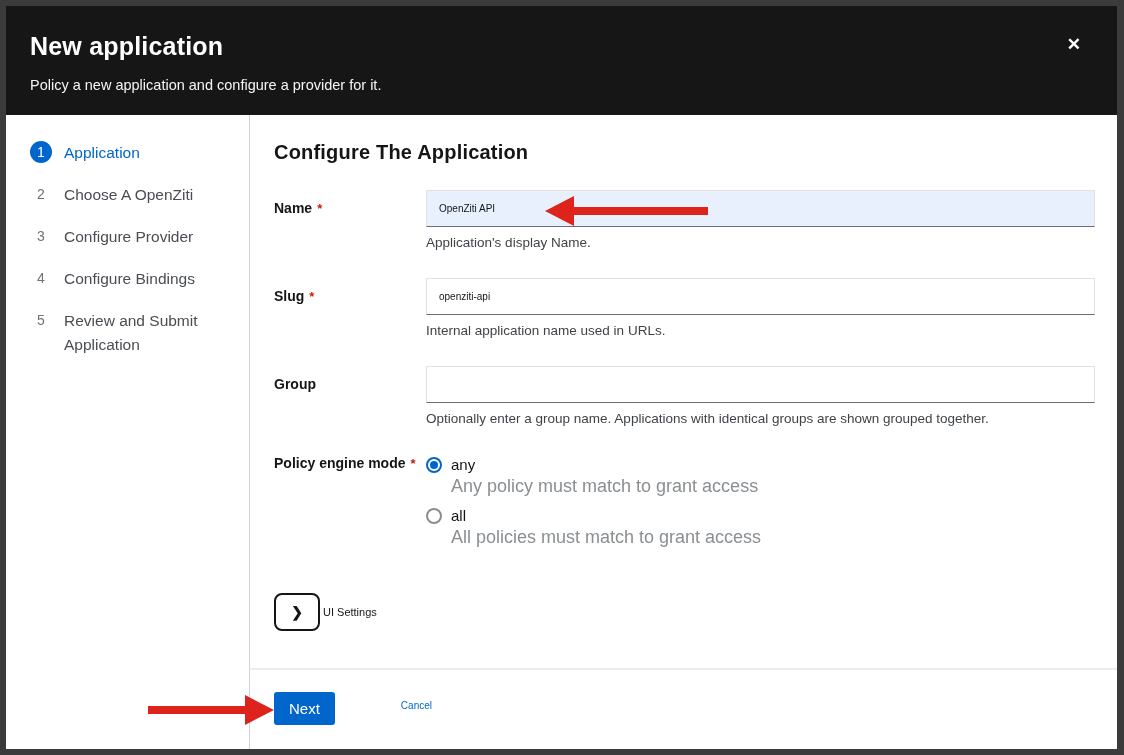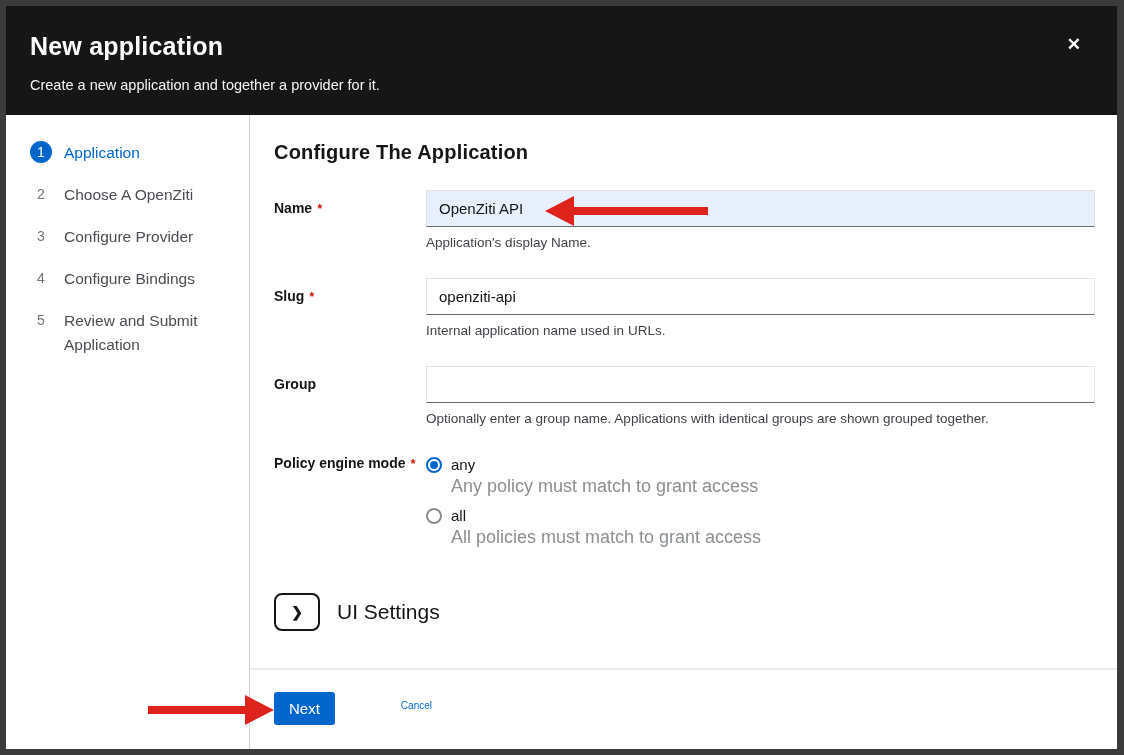--- a/index.html
+++ b/index.html
@@ -58,21 +58,21 @@
     flex:0 0 152px;padding-top:10px;
     font-size:14px;font-weight:700;color:#151515;
   }
   .req{color:var(--required,#c9190b);margin-left:5px;font-size:13px;}
   .field-control{flex:1;min-width:0;}
   .text-input{
     display:block;width:100%;box-sizing:border-box;height:37px;
     border:1px solid #e2e2e2;border-bottom:1px solid #6a6e73;
     background:#fff;border-radius:0;
     font-family:"Liberation Sans", sans-serif;
-    font-size:15px;color:#151515;padding:0 12px;outline:none;
+    font-size:10px;color:#151515;padding:0 12px;outline:none;
   }
   .text-input.highlight{background:var(--highlight,#e8f0fe);}
   .helper{
     margin-top:8px;font-size:13.5px;color:#3f4347;line-height:16px;
   }
   
   .radio-group{padding-top:2px;}
   .radio-option{display:flex;align-items:center;cursor:pointer;}
   .radio-option + .radio-helper{margin:5px 0 12px 25px;}
   .radio{
@@ -87,21 +87,21 @@
   .radio-label{margin-left:9px;font-size:15px;color:#151515;}
   .radio-helper{font-size:18px;color:#8b8f92;line-height:17px;}
   
   .expandable{display:flex;align-items:center;margin-top:35px;}
   .expand-btn{
     width:46px;height:38px;background:#fff;
     border:2px solid #151515;border-radius:8px;
     display:flex;align-items:center;justify-content:center;
     cursor:pointer;font-size:14px;font-weight:700;color:#151515;padding:0;
   }
-  .expand-label{font-size:21px;color:#151515;margin-left:17px;}
+  .expand-label{font-size:11px;color:#151515;margin-left:3px;}
   
   .modal-footer{
     flex:0 0 81px;box-sizing:border-box;
     border-top:2px solid #ededed;
     padding:22px 0 0 24px;display:flex;align-items:flex-start;
   }
   .btn-primary{
     background:var(--accent,#0066cc);color:#fff;border:none;border-radius:3px;
     font-family:"Liberation Sans", sans-serif;
     font-size:15px;padding:8px 15px;cursor:pointer;
@@ -124,21 +124,21 @@
     border-left:29px solid var(--red,#dd231c);
   }
 </style>
 </head>
 <body>
 
 <div class="modal">
 
   <div class="modal-header">
     <h1 class="modal-title">New application</h1>
-    <p class="modal-subtitle">Create a new application and together a provider for it.</p>
+    <p class="modal-subtitle">Policy a new application and configure a provider for it.</p>
     <button class="close-btn"><span>✕</span></button>
   </div>
 
   <div class="modal-body">
 
     <nav class="wizard">
       <div class="step active">
         <span class="step-num">1</span>
         <span class="step-label">Application</span>
       </div>

